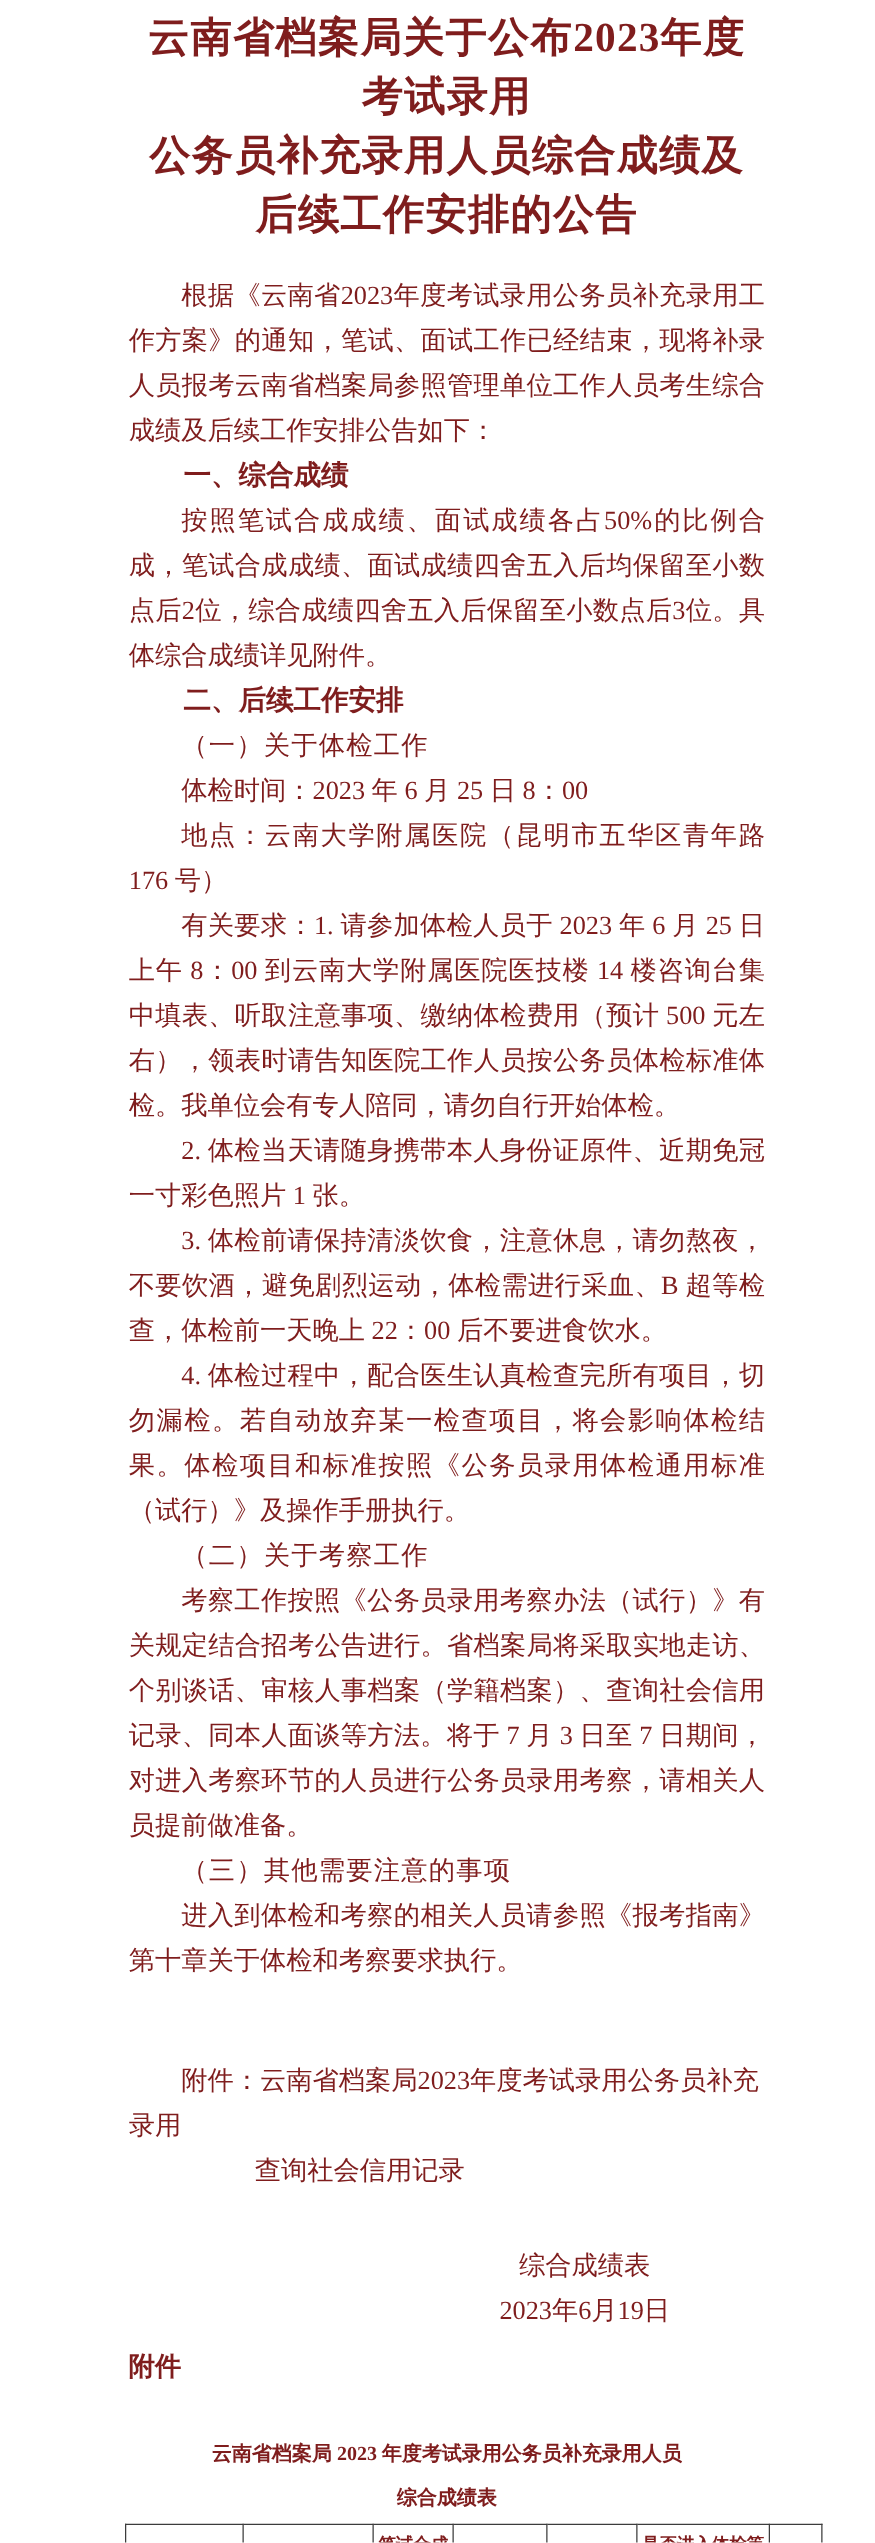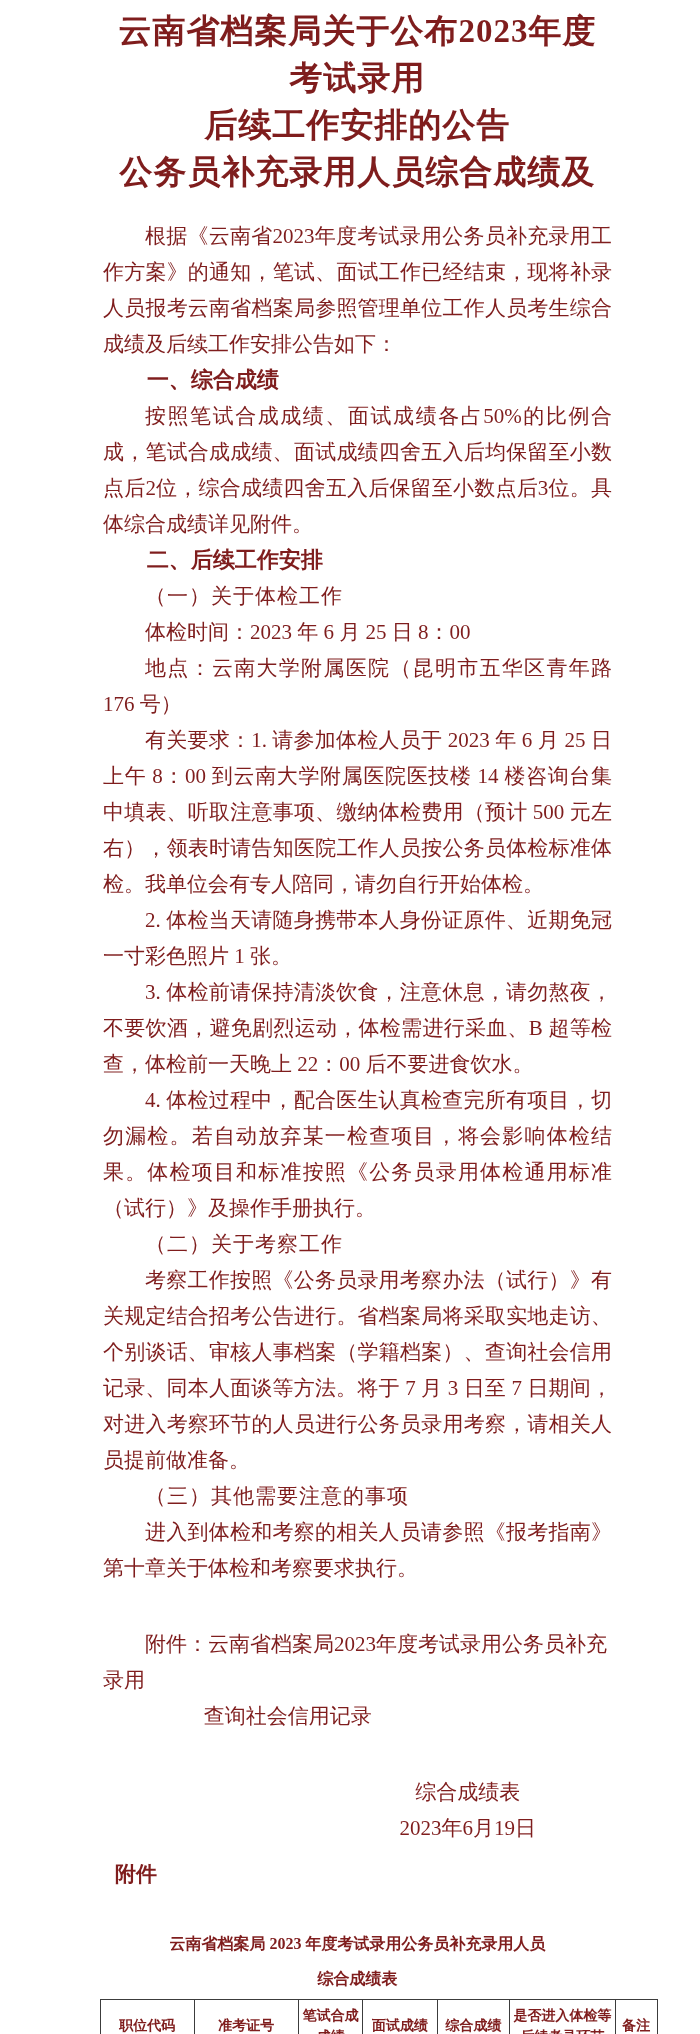--- a/index.html
+++ b/index.html
@@ -38,37 +38,37 @@
     text-indent:2em;
   }
   .h-kai{
     margin:0;
     font-size:21px;
     line-height:36px;
     text-indent:2em;
     letter-spacing:1px;
   }
   .attach-note{
-    margin-top:40px;
+    margin-top:60px;
     font-size:21px;
     line-height:36px;
   }
   .attach-note .l1{display:block;text-indent:2em;}
   .attach-note .l2{display:block;text-indent:4.8em;}
   .signature{
     margin-top:40px;
     margin-left:auto;
     margin-right:76px;
     width:max-content;
     text-align:center;
     font-size:21px;
     line-height:36px;
   }
   .appendix-label{
-    margin:10px 0 0 12px;
+    margin:10px 0 0 0;
     font-size:21px;
     line-height:36px;
     font-weight:bold;
     font-family:"Liberation Sans","DejaVu Sans",sans-serif;
   }
   .table-title{
     margin-top:34px;
     text-align:center;
     font-weight:bold;
     font-size:16px;
@@ -97,22 +97,22 @@
     height:52px;
   }
 </style>
 </head>
 <body>
 
 <div class="page">
 
   <h1 class="doc-title">
     <span class="tline">云南省档案局关于公布2023年度考试录用</span>
+    <span class="tline">公务员补充录用人员综合成绩及</span>
     <span class="tline">后续工作安排的公告</span>
-    <span class="tline">公务员补充录用人员综合成绩及</span>
   </h1>
 
   <p class="para">根据《云南省2023年度考试录用公务员补充录用工作方案》的通知，笔试、面试工作已经结束，现将补录人员报考云南省档案局参照管理单位工作人员考生综合成绩及后续工作安排公告如下：</p>
 
   <p class="h-bold">一、综合成绩</p>
   <p class="para">按照笔试合成成绩、面试成绩各占50%的比例合成，笔试合成成绩、面试成绩四舍五入后均保留至小数点后2位，综合成绩四舍五入后保留至小数点后3位。具体综合成绩详见附件。</p>
 
   <p class="h-bold">二、后续工作安排</p>
 
   <p class="h-kai">（一）关于体检工作</p>

